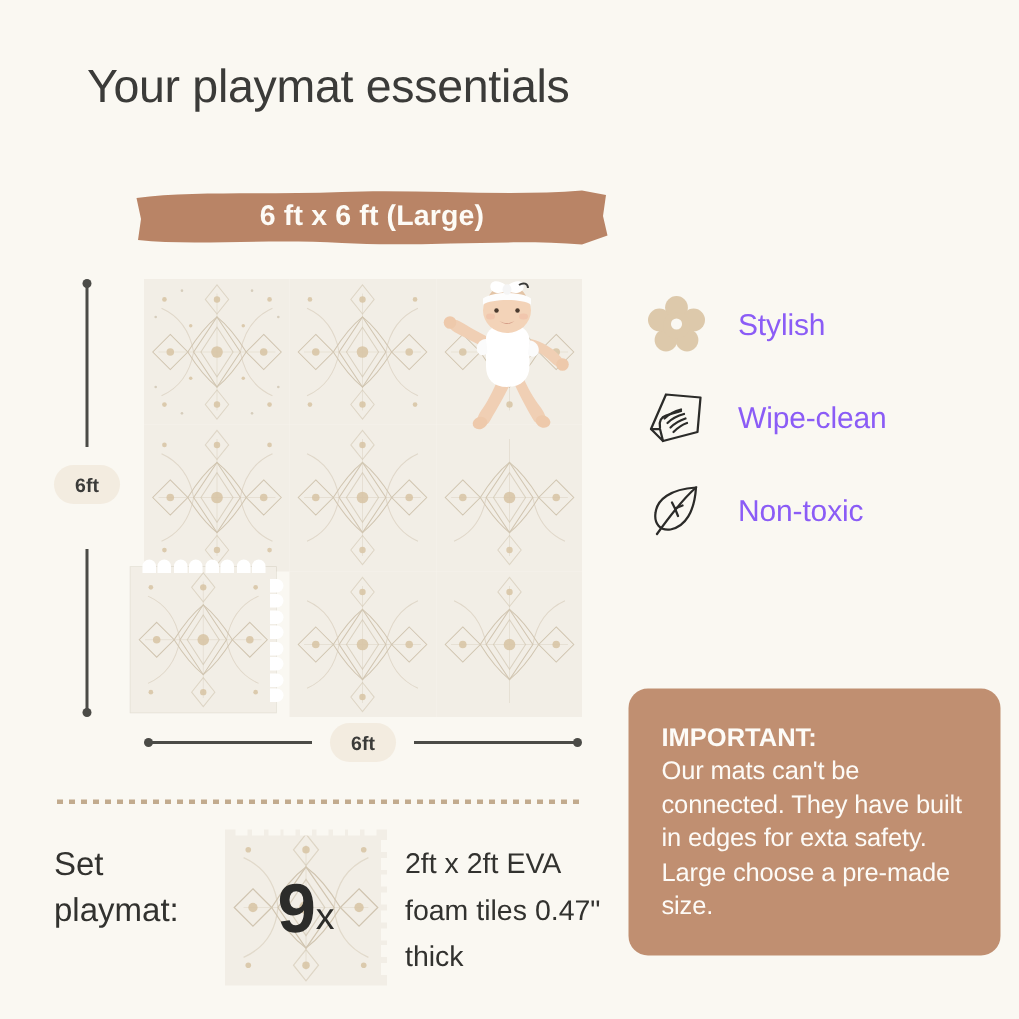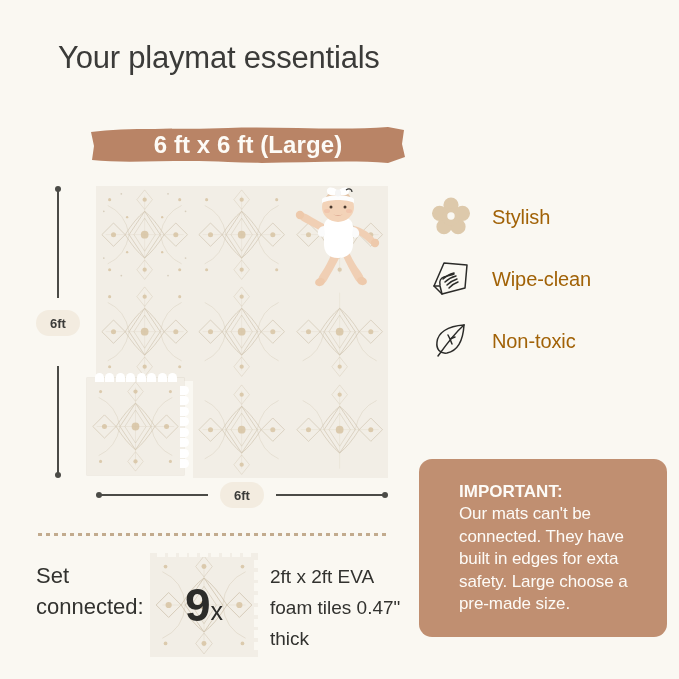--- a/index.html
+++ b/index.html
@@ -30,21 +30,21 @@
     position: absolute;
     left: 88px; top: 124px;
     width: 320px; height: 42px;
   }
   .size-banner svg { position: absolute; inset: 0; }
   .size-banner-label {
     position: absolute;
     inset: 0;
     display: flex; align-items: center; justify-content: center;
     color: #fdfbf6;
-    font-size: 24px;
+    font-size: 19px;
     font-weight: 700;
     letter-spacing: 0.1px;
     padding-bottom: 1px;
   }
 
   
   .mat-wrap {
     position: absolute;
     left: 96px; top: 186px;
     width: 292px; height: 292px;
@@ -149,32 +149,32 @@
     height: 62px;
     gap: 18px;
   }
   .feature-icon {
     width: 46px; height: 46px;
     display: flex; align-items: center; justify-content: center;
     flex: 0 0 46px;
   }
   .feature-label {
     font-size: 20px;
-    color: #a16207;
+    color: #8b5cf6;
     letter-spacing: -0.1px;
   }
 
   
   .important-box {
     position: absolute;
     left: 419px; top: 459px;
     width: 248px; height: 178px;
     background: #c08f71;
     border-radius: 13px;
-    padding: 22px 20px 0 40px;
+    padding: 22px 20px 0 22px;
   }
   .important-title {
     color: #fdfbf7;
     font-size: 17px;
     font-weight: 700;
     line-height: 1.32;
   }
   .important-body {
     color: #fdfbf7;
     font-size: 17px;
@@ -599,21 +599,21 @@
 
   </div>
 
   <div class="important-box">
     <div class="important-title">IMPORTANT:</div>
     <div class="important-body">Our mats can't be connected. They have built in edges for exta safety. Large choose a pre-made size.</div>
   </div>
 
   <div class="divider"></div>
 
-  <div class="set-label">Set connected:</div>
+  <div class="set-label">Set playmat:</div>
 
   <div class="set-tile">
     <svg class="art" viewBox="0 0 100 100">
       <g stroke="#cfc3ae" stroke-width="0.8" fill="none" opacity="0.95">
         <path d="M50 10 L50 90 M10 50 L90 50" opacity="0.3"></path>
         <path d="M50 24 L68 50 L50 76 L32 50 Z"></path>
         <path d="M50 32 L62 50 L50 68 L38 50 Z" opacity="0.7"></path>
         <path d="M16 38 L28 50 L16 62 L4 50 Z"></path>
         <path d="M84 38 L96 50 L84 62 L72 50 Z"></path>
         <path d="M50 3 L58 13 L50 23 L42 13 Z" opacity="0.6"></path>

